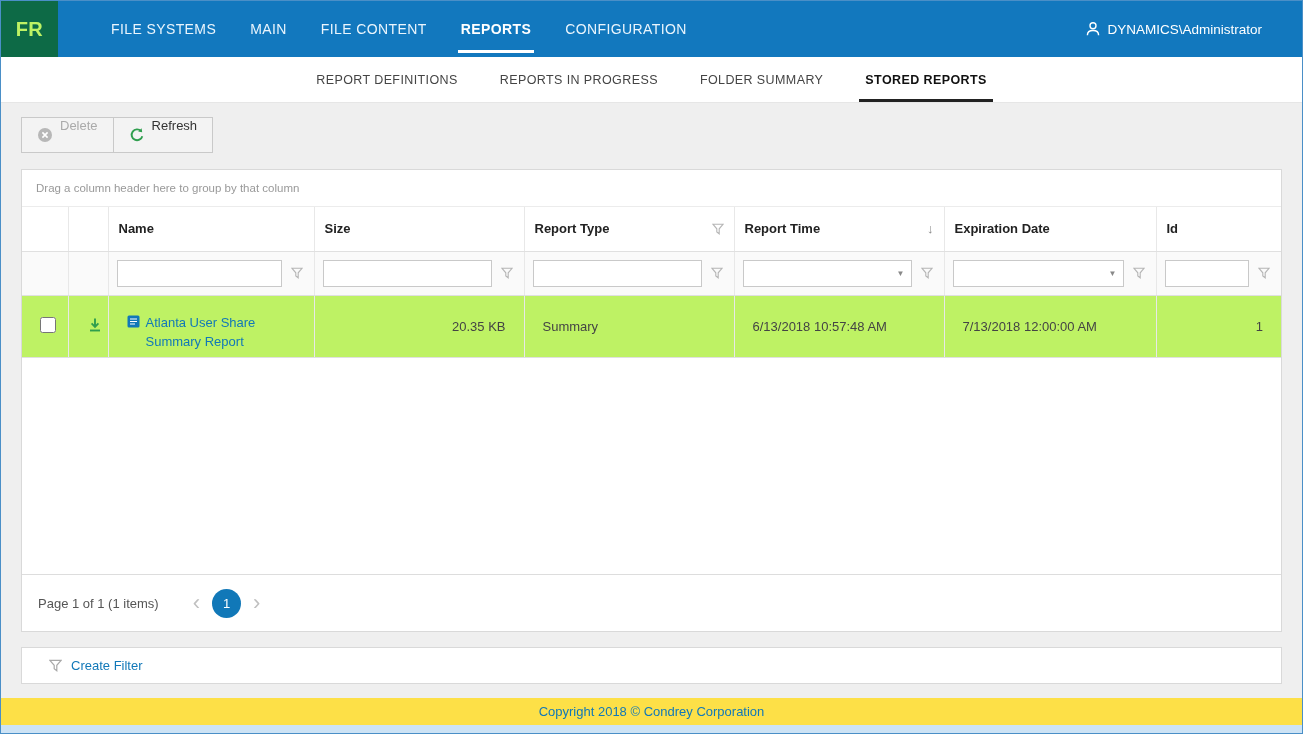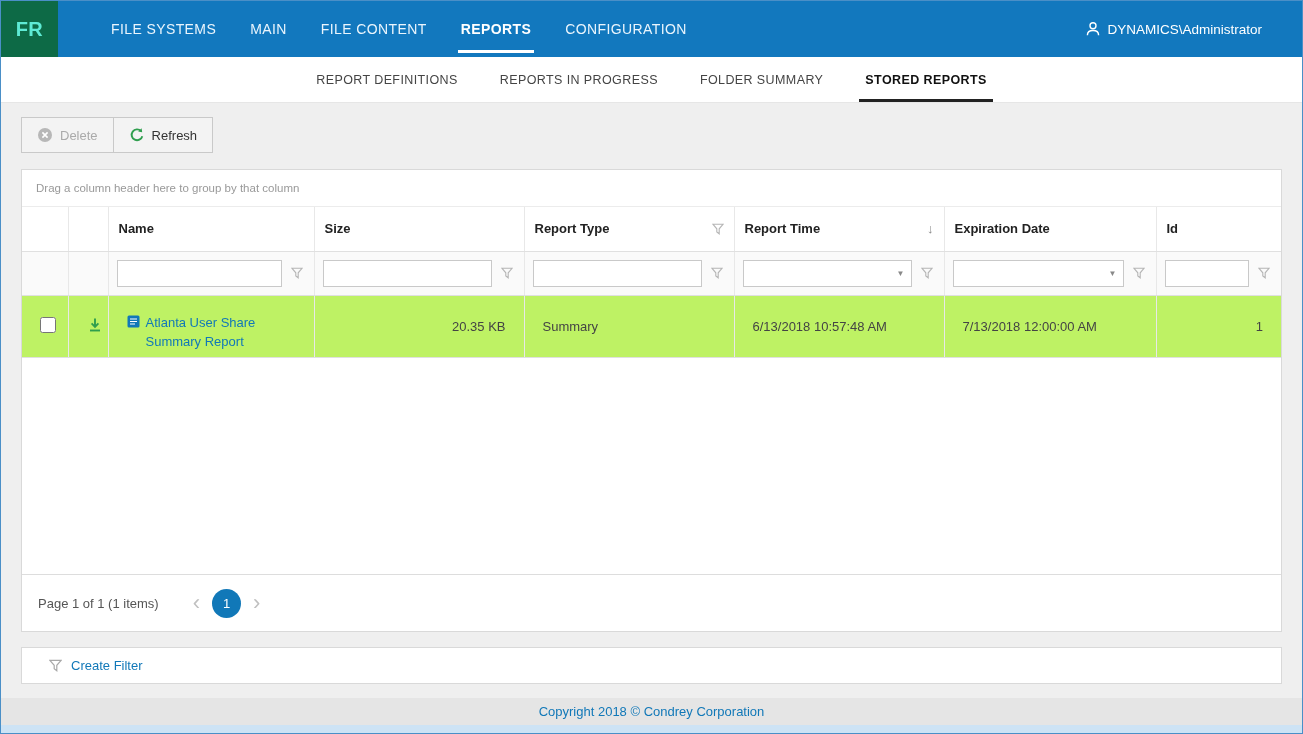--- a/index.html
+++ b/index.html
@@ -17,21 +17,21 @@
   .topbar {
     height: 56px;
     background: #1278be;
     display: flex;
     align-items: stretch;
     flex-shrink: 0;
   }
   .logo {
     width: 57px;
     background: #0d6a46;
-    color: #5eead4;
+    color: #bef264;
     font-size: 20px;
     font-weight: bold;
     display: flex;
     align-items: center;
     justify-content: center;
     letter-spacing: 0.5px;
   }
   .topnav { display: flex; margin-left: 36px; }
   .topnav-item {
     display: flex;
@@ -97,21 +97,20 @@
     padding: 14px 20px;
     display: flex;
     flex-direction: column;
     min-height: 0;
   }
 
   .toolbar { display: flex; flex-shrink: 0; }
   .tb-btn {
     height: 36px;
     display: flex;
-    align-items: center;
     gap: 7px;
     padding: 0 15px;
     background: #f3f3f3;
     border: 1px solid #c9c9c9;
     font-size: 13px;
     color: #333;
     cursor: pointer;
     font-family: "Liberation Sans", sans-serif;
   }
   .tb-btn + .tb-btn { margin-left: -1px; }
@@ -249,21 +248,21 @@
     align-items: center;
     gap: 9px;
     padding: 0 27px;
     flex-shrink: 0;
   }
   .create-filter-link { color: #1178b8; font-size: 13px; cursor: pointer; }
 
   
   .footer {
     flex-shrink: 0;
-    background: #e5e5e5;
+    background: #fde047;
   }
   .copyright-row {
     height: 27px;
     display: flex;
     align-items: center;
     justify-content: center;
     font-size: 13px;
     color: #1178b8;
   }
   .footer-strip { height: 8px; background: #cde3f5; }

